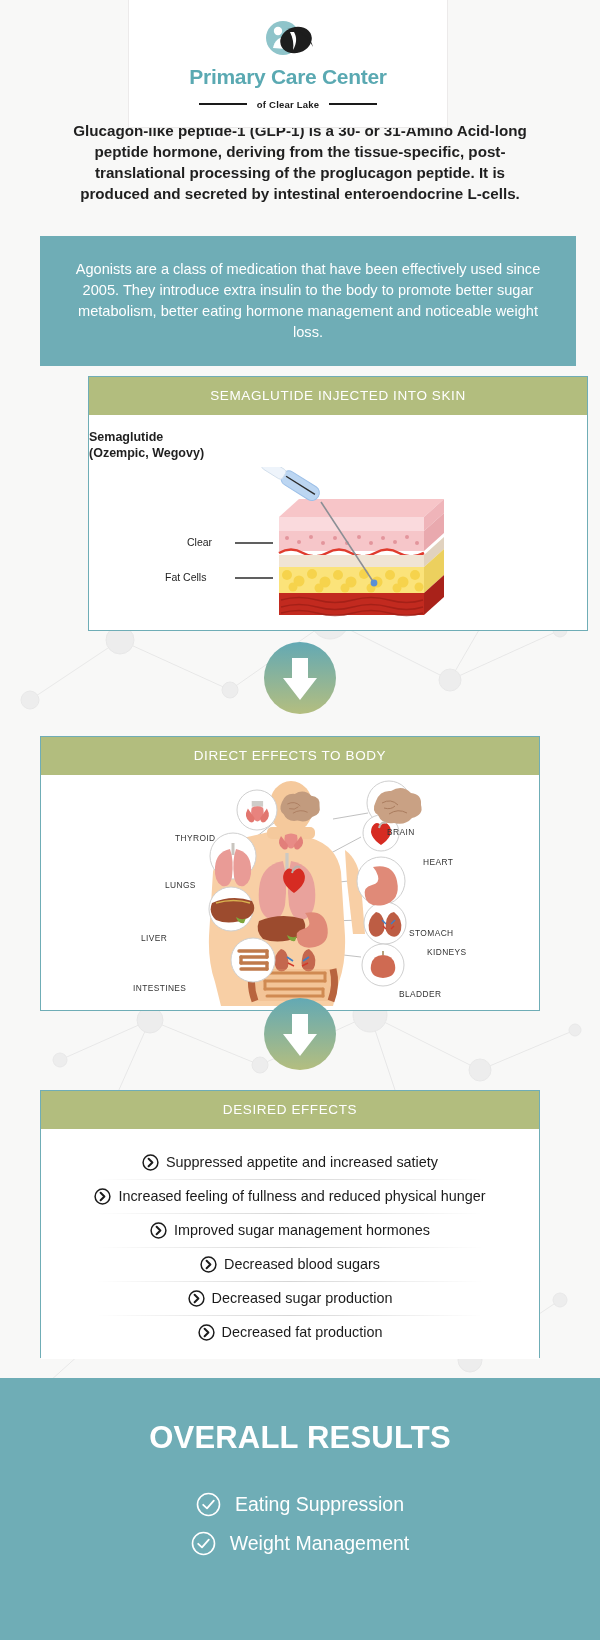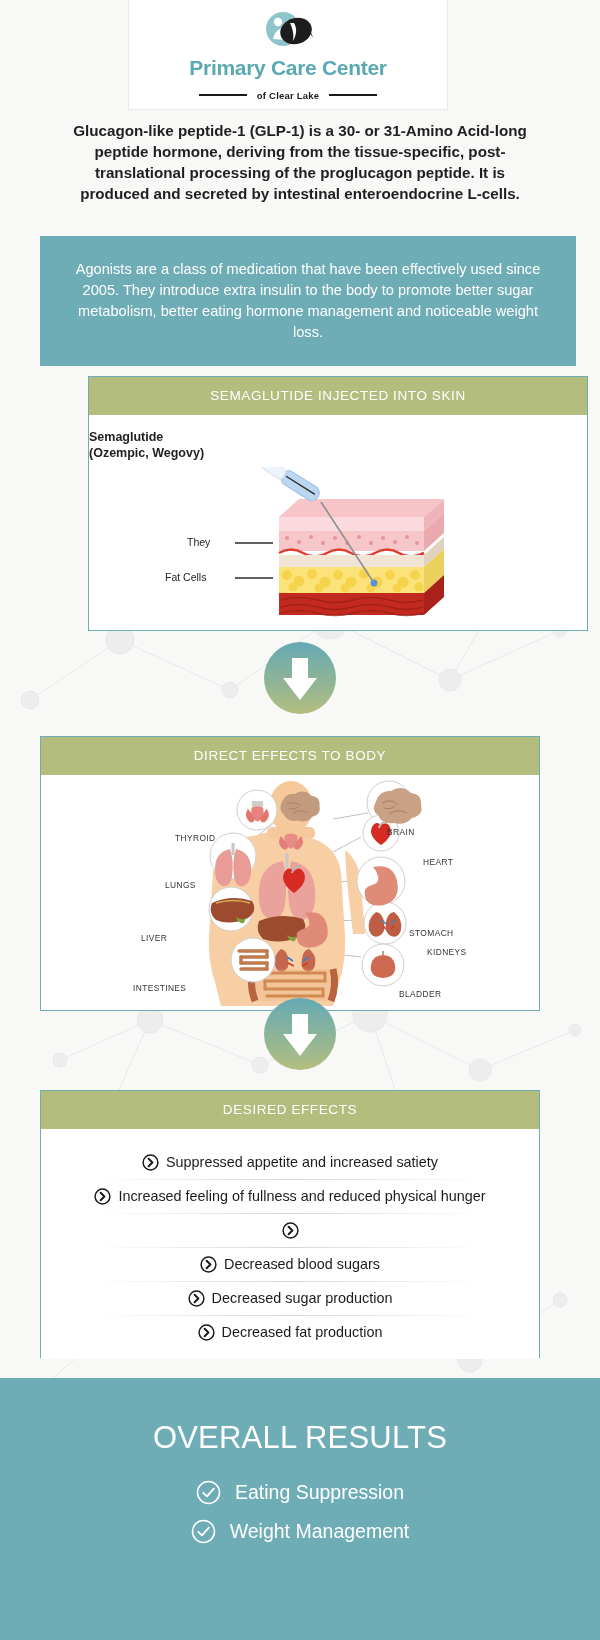--- a/index.html
+++ b/index.html
@@ -20,21 +20,21 @@
   .bg-molecules {
     position: absolute;
     inset: 0;
     z-index: 0;
     pointer-events: none;
   }
   
   .logo-card {
     position: absolute;
     left: 128px; top: 0px;
-    width: 320px; height: 110px;
+    width: 320px; height: 128px;
     background: #ffffff;
     border: 1px solid #eceaea;
     border-top: none;
     z-index: 3;
     display: flex;
     flex-direction: column;
     align-items: center;
     justify-content: center;
   }
   .logo-mark { width: 64px; height: 46px; margin-bottom: 2px; }
@@ -153,23 +153,23 @@
     left: 0; top: 1378px;
     width: 600px; height: 262px;
     background: #6fadb6;
     z-index: 5;
     display: flex; flex-direction: column; align-items: center;
     padding-top: 42px;
   }
   .footer-title {
     color: #fff;
     font-size: 31px;
-    font-weight: normal;
+    font-weight: bold;
     letter-spacing: 0.2px;
-    margin-bottom: 24px;
+    margin-bottom: 36px;
   }
   .result-row {
     display: flex; align-items: center; gap: 14px;
     margin-bottom: 14px;
   }
   .result-text { color: #fff; font-size: 19.5px; }
 </style>
 </head>
 <body>
 
@@ -329,21 +329,21 @@
           <rect x="108" y="10" width="42" height="15" rx="7" fill="none" stroke="#9dc0e8" stroke-width="1"></rect>
           <rect x="86" y="12" width="24" height="11" rx="3" fill="#eef4fb" stroke="#cfdcea" stroke-width="0.8"></rect>
           <rect x="72" y="14" width="16" height="7" rx="2" fill="#e6eef7"></rect>
           <line x1="112" y1="17" x2="146" y2="17" stroke="#2c2c2c" stroke-width="1.4"></line>
         </g>
 
         <line x1="66" y1="76" x2="104" y2="76" stroke="#2b2b2b" stroke-width="1.4"></line>
         <line x1="66" y1="111" x2="104" y2="111" stroke="#2b2b2b" stroke-width="1.4"></line>
       </svg>
 
-      <span class="skin-leader-label" style="left:98px; top:121px;">They</span>
+      <span class="skin-leader-label" style="left:98px; top:121px;">Clear</span>
       <span class="skin-leader-label" style="left:76px; top:156px;">Fat Cells</span>
     </div>
   </div>
 
   <svg class="arrow-circle" style="top:642px;" viewBox="0 0 72 72">
     <defs>
       <linearGradient id="agrad1" x1="0" y1="0" x2="0" y2="1">
         <stop offset="0%" stop-color="#63a9b4"></stop>
         <stop offset="100%" stop-color="#b4be7f"></stop>
       </linearGradient>
@@ -551,20 +551,21 @@
           <path d="M6.6 4.8 L10.4 8.5 L6.6 12.2" fill="none" stroke="#1b1b1b" stroke-width="2" stroke-linecap="round" stroke-linejoin="round"></path>
         </svg>
         <span class="effect-text">Increased feeling of fullness and reduced physical hunger</span>
       </div>
 
       <div class="effect-row">
         <svg class="chev-icon" width="17" height="17" viewBox="0 0 17 17">
           <circle cx="8.5" cy="8.5" r="7.4" fill="none" stroke="#1b1b1b" stroke-width="1.5"></circle>
           <path d="M6.6 4.8 L10.4 8.5 L6.6 12.2" fill="none" stroke="#1b1b1b" stroke-width="2" stroke-linecap="round" stroke-linejoin="round"></path>
         </svg>
+        <span class="effect-text">Improved sugar management hormones</span>
       </div>
 
       <div class="effect-row">
         <svg class="chev-icon" width="17" height="17" viewBox="0 0 17 17">
           <circle cx="8.5" cy="8.5" r="7.4" fill="none" stroke="#1b1b1b" stroke-width="1.5"></circle>
           <path d="M6.6 4.8 L10.4 8.5 L6.6 12.2" fill="none" stroke="#1b1b1b" stroke-width="2" stroke-linecap="round" stroke-linejoin="round"></path>
         </svg>
         <span class="effect-text">Decreased blood sugars</span>
       </div>
 

